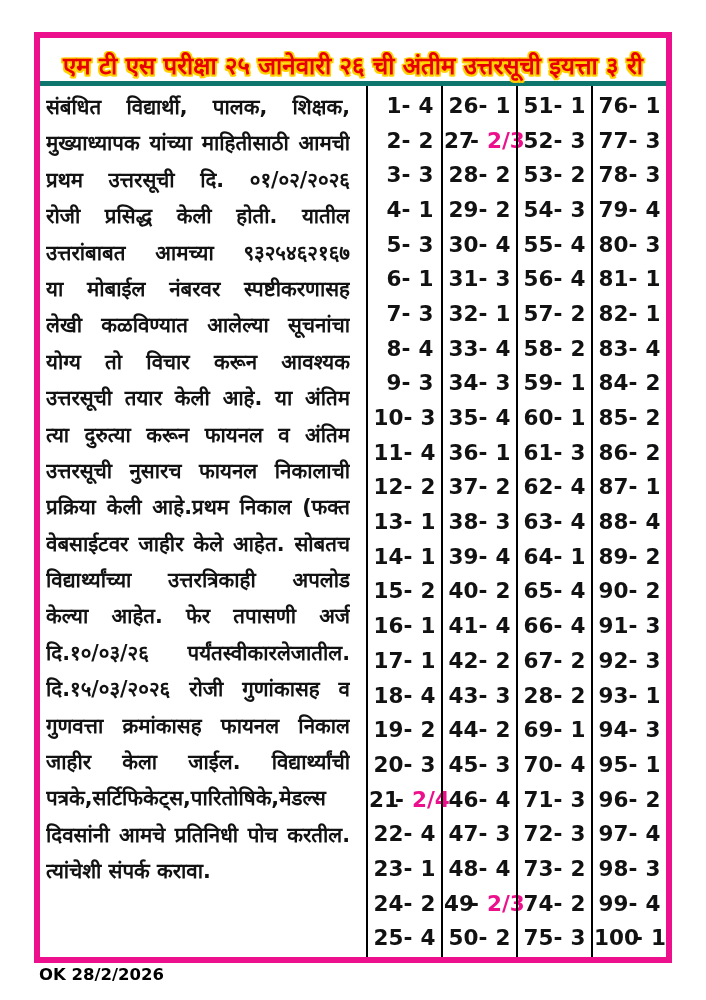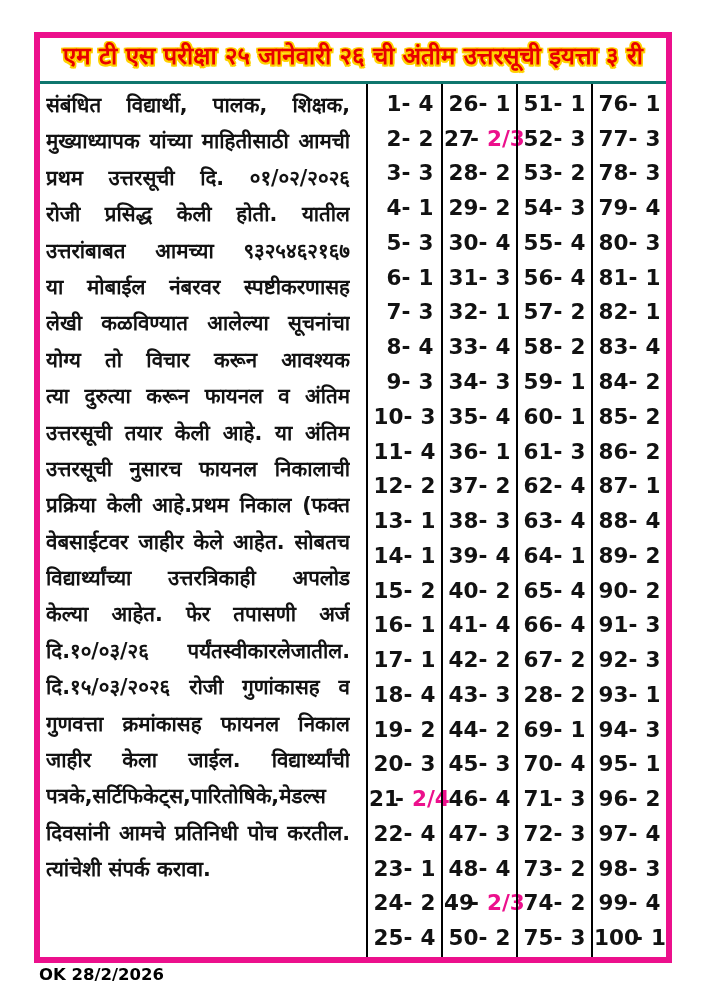--- a/index.html
+++ b/index.html
@@ -7,22 +7,22 @@
     width:706px;height:1000px;position:relative;background:#ffffff;
     font-family:"DejaVu Sans","Liberation Sans",sans-serif;
     -webkit-font-smoothing:antialiased;
   }
   .sheet{
     position:absolute;left:34px;top:32px;width:638px;height:931px;
     box-sizing:border-box;border:6px solid #EC108C;background:#fff;
     display:flex;flex-direction:column;overflow:hidden;
   }
   .header{
-    height:43px;flex:0 0 43px;border-bottom:3px solid #0f766e;
-    display:flex;align-items:flex-start;justify-content:center;
+    height:43px;flex:0 0 43px;border-bottom:5px solid #0f766e;
+    display:flex;align-items:flex-end;justify-content:center;
   }
   .title{
     font-size:24px;font-weight:bold;color:#E80000;letter-spacing:0px;
     text-shadow:
       -1.5px -1.5px 0 #FFD100, 1.5px -1.5px 0 #FFD100,
       -1.5px  1.5px 0 #FFD100, 1.5px  1.5px 0 #FFD100,
       -1.5px 0 0 #FFD100, 1.5px 0 0 #FFD100,
       0 -1.5px 0 #FFD100, 0 1.5px 0 #FFD100;
     white-space:nowrap;
   }
@@ -64,22 +64,22 @@
   <div class="content">
     <div class="notice" id="notice">
         <div class="pline">संबंधित विद्यार्थी, पालक, शिक्षक,</div>
         <div class="pline">मुख्याध्यापक यांच्या माहितीसाठी आमची</div>
         <div class="pline">प्रथम उत्तरसूची दि. ०१/०२/२०२६</div>
         <div class="pline">रोजी प्रसिद्ध केली होती. यातील</div>
         <div class="pline">उत्तरांबाबत आमच्या ९३२५४६२१६७</div>
         <div class="pline">या मोबाईल नंबरवर स्पष्टीकरणासह</div>
         <div class="pline">लेखी कळविण्यात आलेल्या सूचनांचा</div>
         <div class="pline">योग्य तो विचार करून आवश्यक</div>
+        <div class="pline">उत्तरसूची तयार केली आहे. या अंतिम</div>
         <div class="pline">त्या दुरुत्या करून फायनल व अंतिम</div>
-        <div class="pline">उत्तरसूची तयार केली आहे. या अंतिम</div>
         <div class="pline">उत्तरसूची नुसारच फायनल निकालाची</div>
         <div class="pline">प्रक्रिया केली आहे.प्रथम निकाल (फक्त</div>
         <div class="pline">वेबसाईटवर जाहीर केले आहेत. सोबतच</div>
         <div class="pline">विद्यार्थ्यांच्या उत्तरत्रिकाही अपलोड</div>
         <div class="pline">केल्या आहेत. फेर तपासणी अर्ज</div>
         <div class="pline">दि.१०/०३/२६ पर्यंतस्वीकारलेजातील.</div>
         <div class="pline">दि.१५/०३/२०२६ रोजी गुणांकासह व</div>
         <div class="pline">गुणवत्ता क्रमांकासह फायनल निकाल</div>
         <div class="pline">जाहीर केला जाईल. विद्यार्थ्यांची</div>
         <div class="pline">पत्रके,सर्टिफिकेट्स,पारितोषिके,मेडल्स</div>

